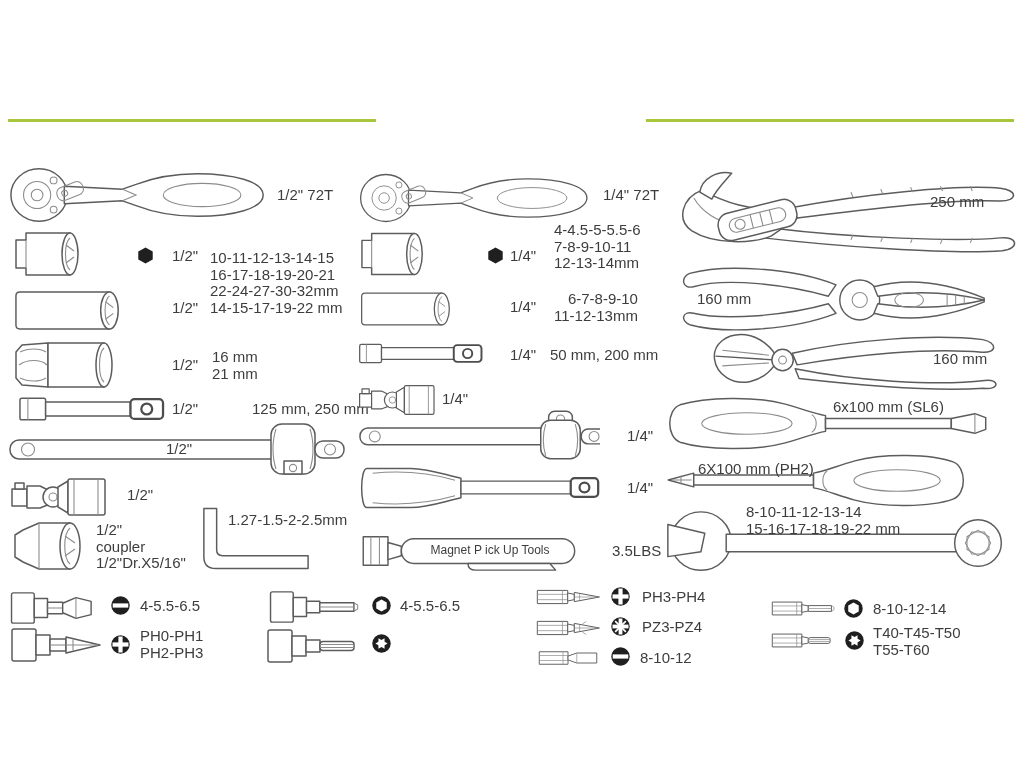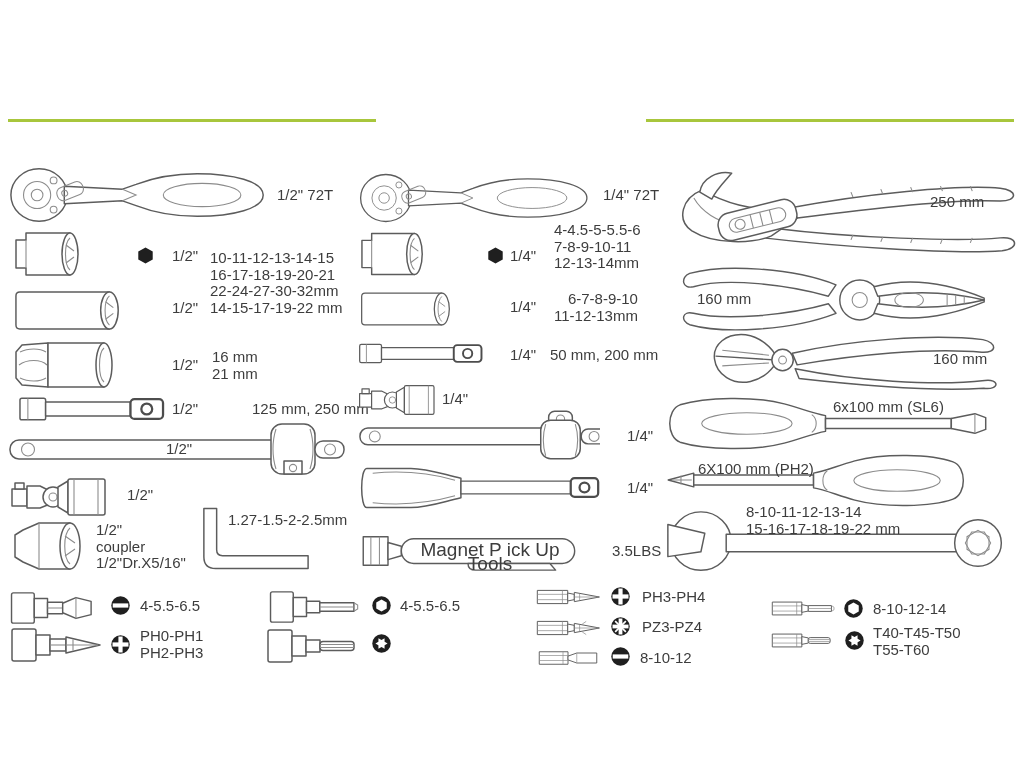--- a/index.html
+++ b/index.html
@@ -3,21 +3,21 @@
 <meta charset="utf-8">
 <style>
   html,body{margin:0;padding:0;background:#ffffff;}
   .page{position:relative;width:1024px;height:768px;background:#fff;overflow:hidden;
         font-family:"Liberation Sans", sans-serif;color:#3d3d3d;}
   .rule{position:absolute;height:3px;background:#a8c63c;}
   .title{position:absolute;font-size:38px;font-weight:700;color:#333;
          letter-spacing:.5px;text-align:center;}
   .lbl{position:absolute;font-size:15px;line-height:16.5px;color:#3d3d3d;
        white-space:pre-line;}
-  .lbl.small{font-size:19px;line-height:14px;}
+  .lbl.small{font-size:12px;line-height:14px;}
   svg.tool{position:absolute;overflow:visible;}
   .sym-stroke{fill:#fff;stroke:#5c5c5c;stroke-width:1.5;stroke-linejoin:round;}
   .sym-thin{fill:none;stroke:#8c8c8c;stroke-width:1.1;}
   .sym-bold{fill:#fff;stroke:#4d4d4d;stroke-width:2.3;stroke-linejoin:round;}
 </style>
 </head>
 <body>
 
 <div class="page">
 

